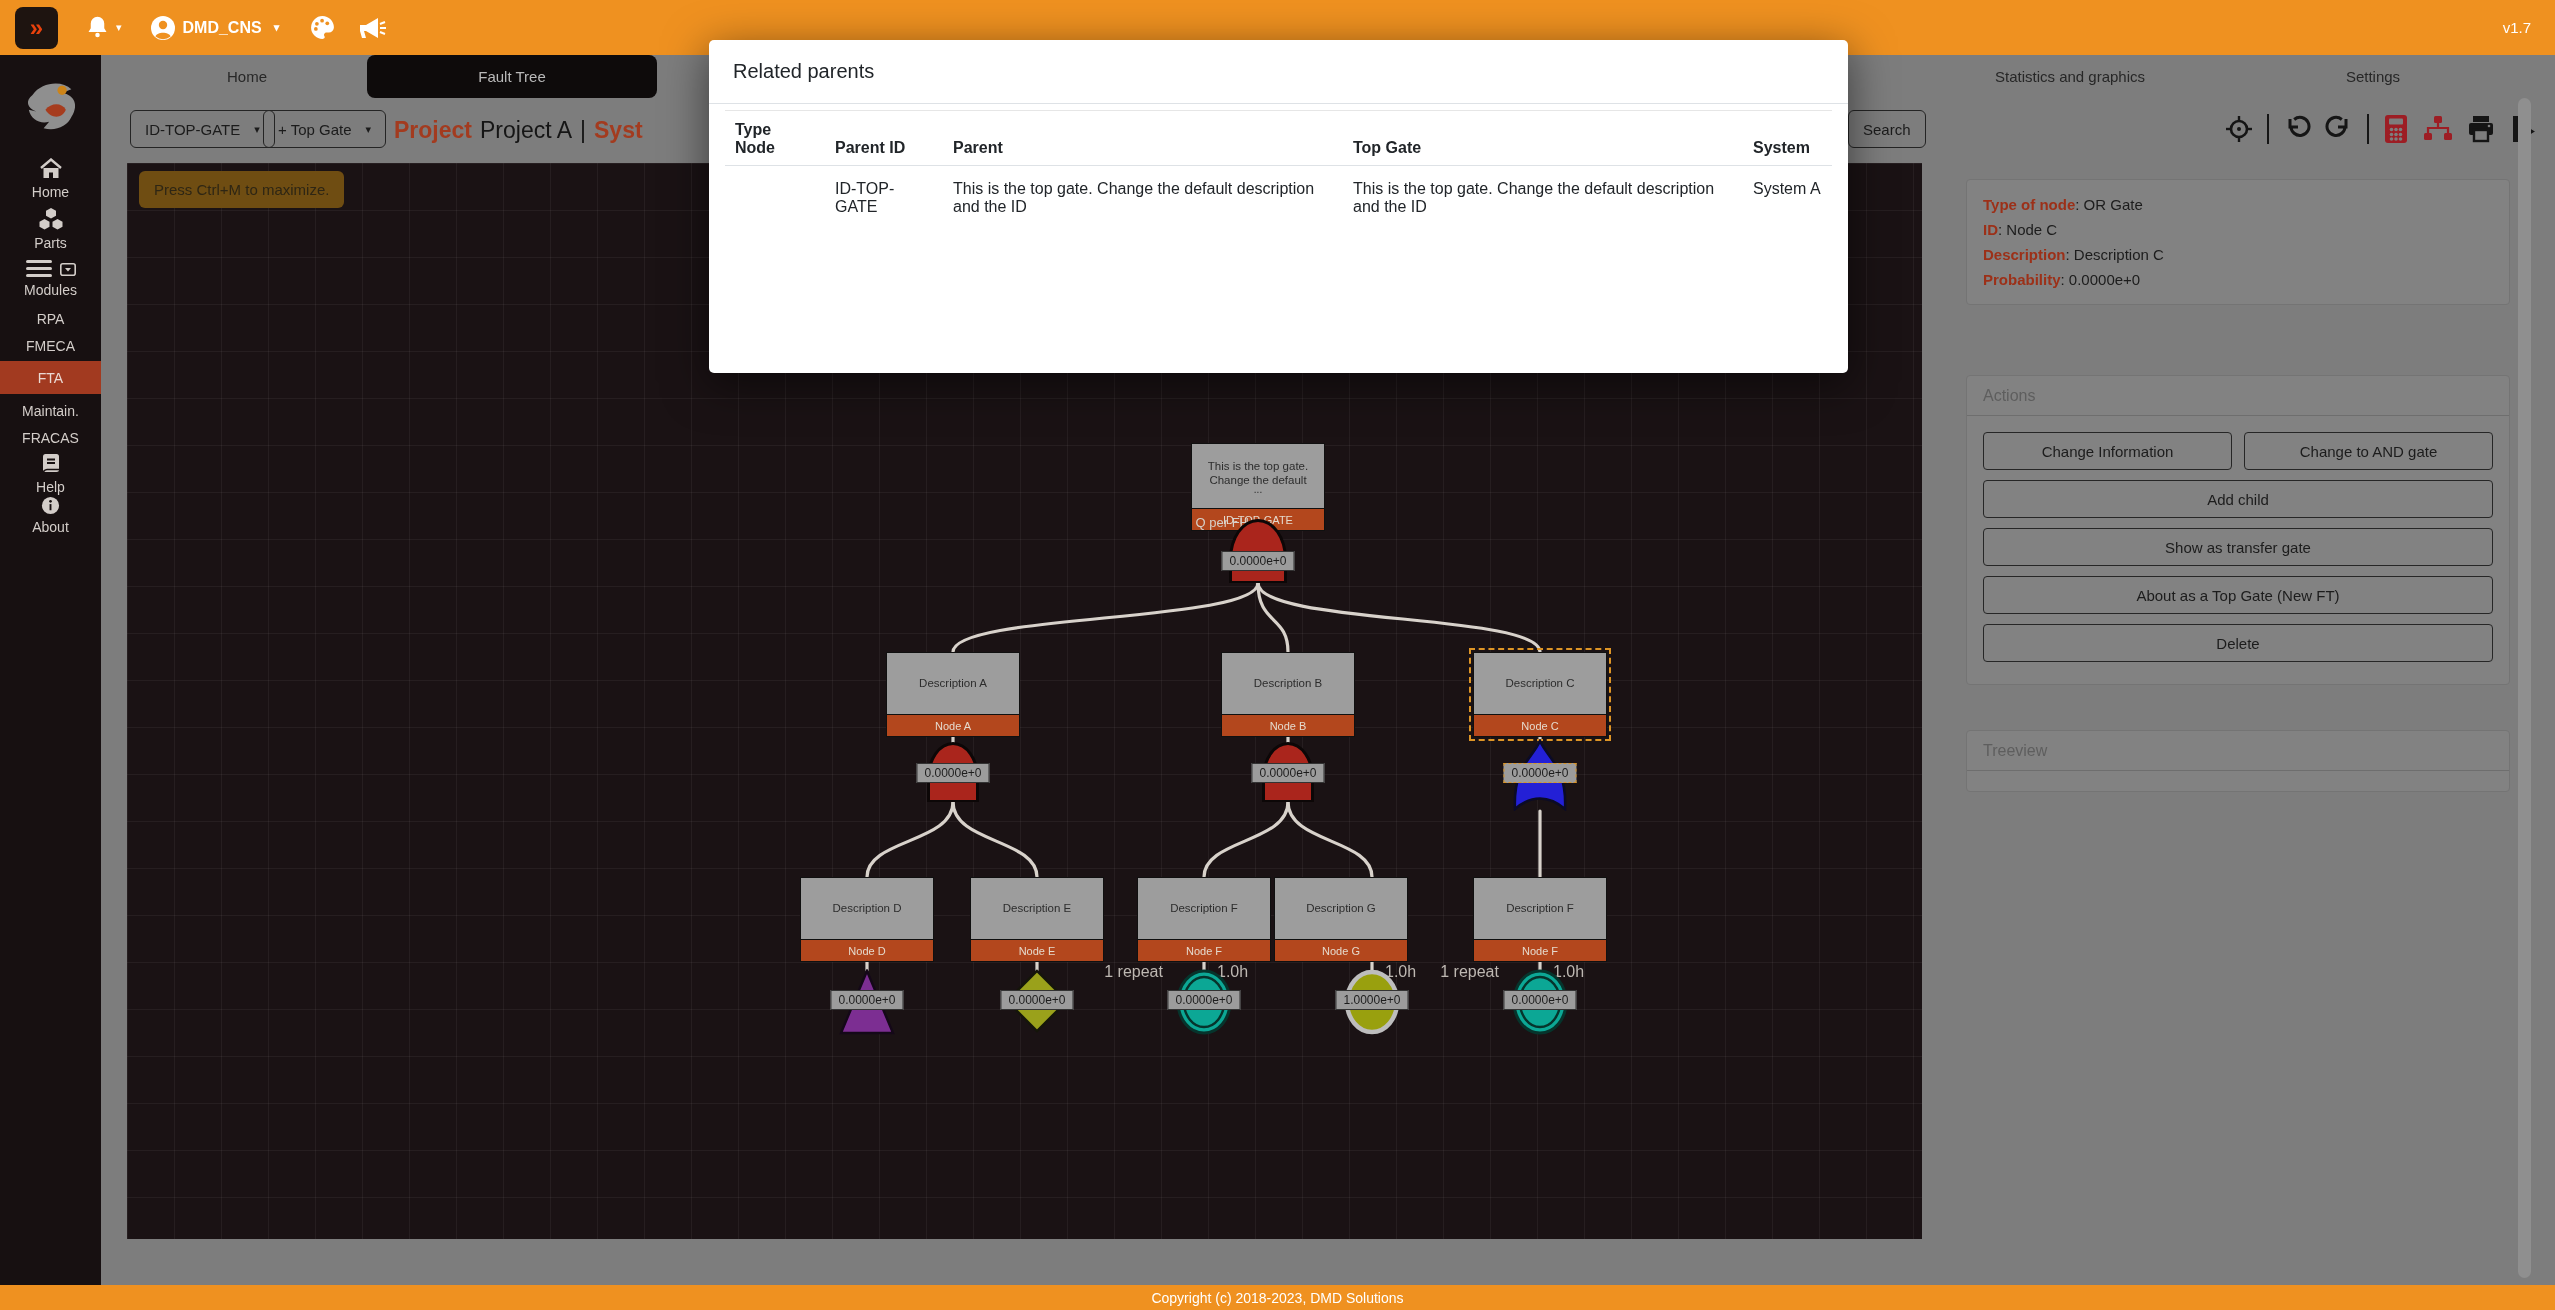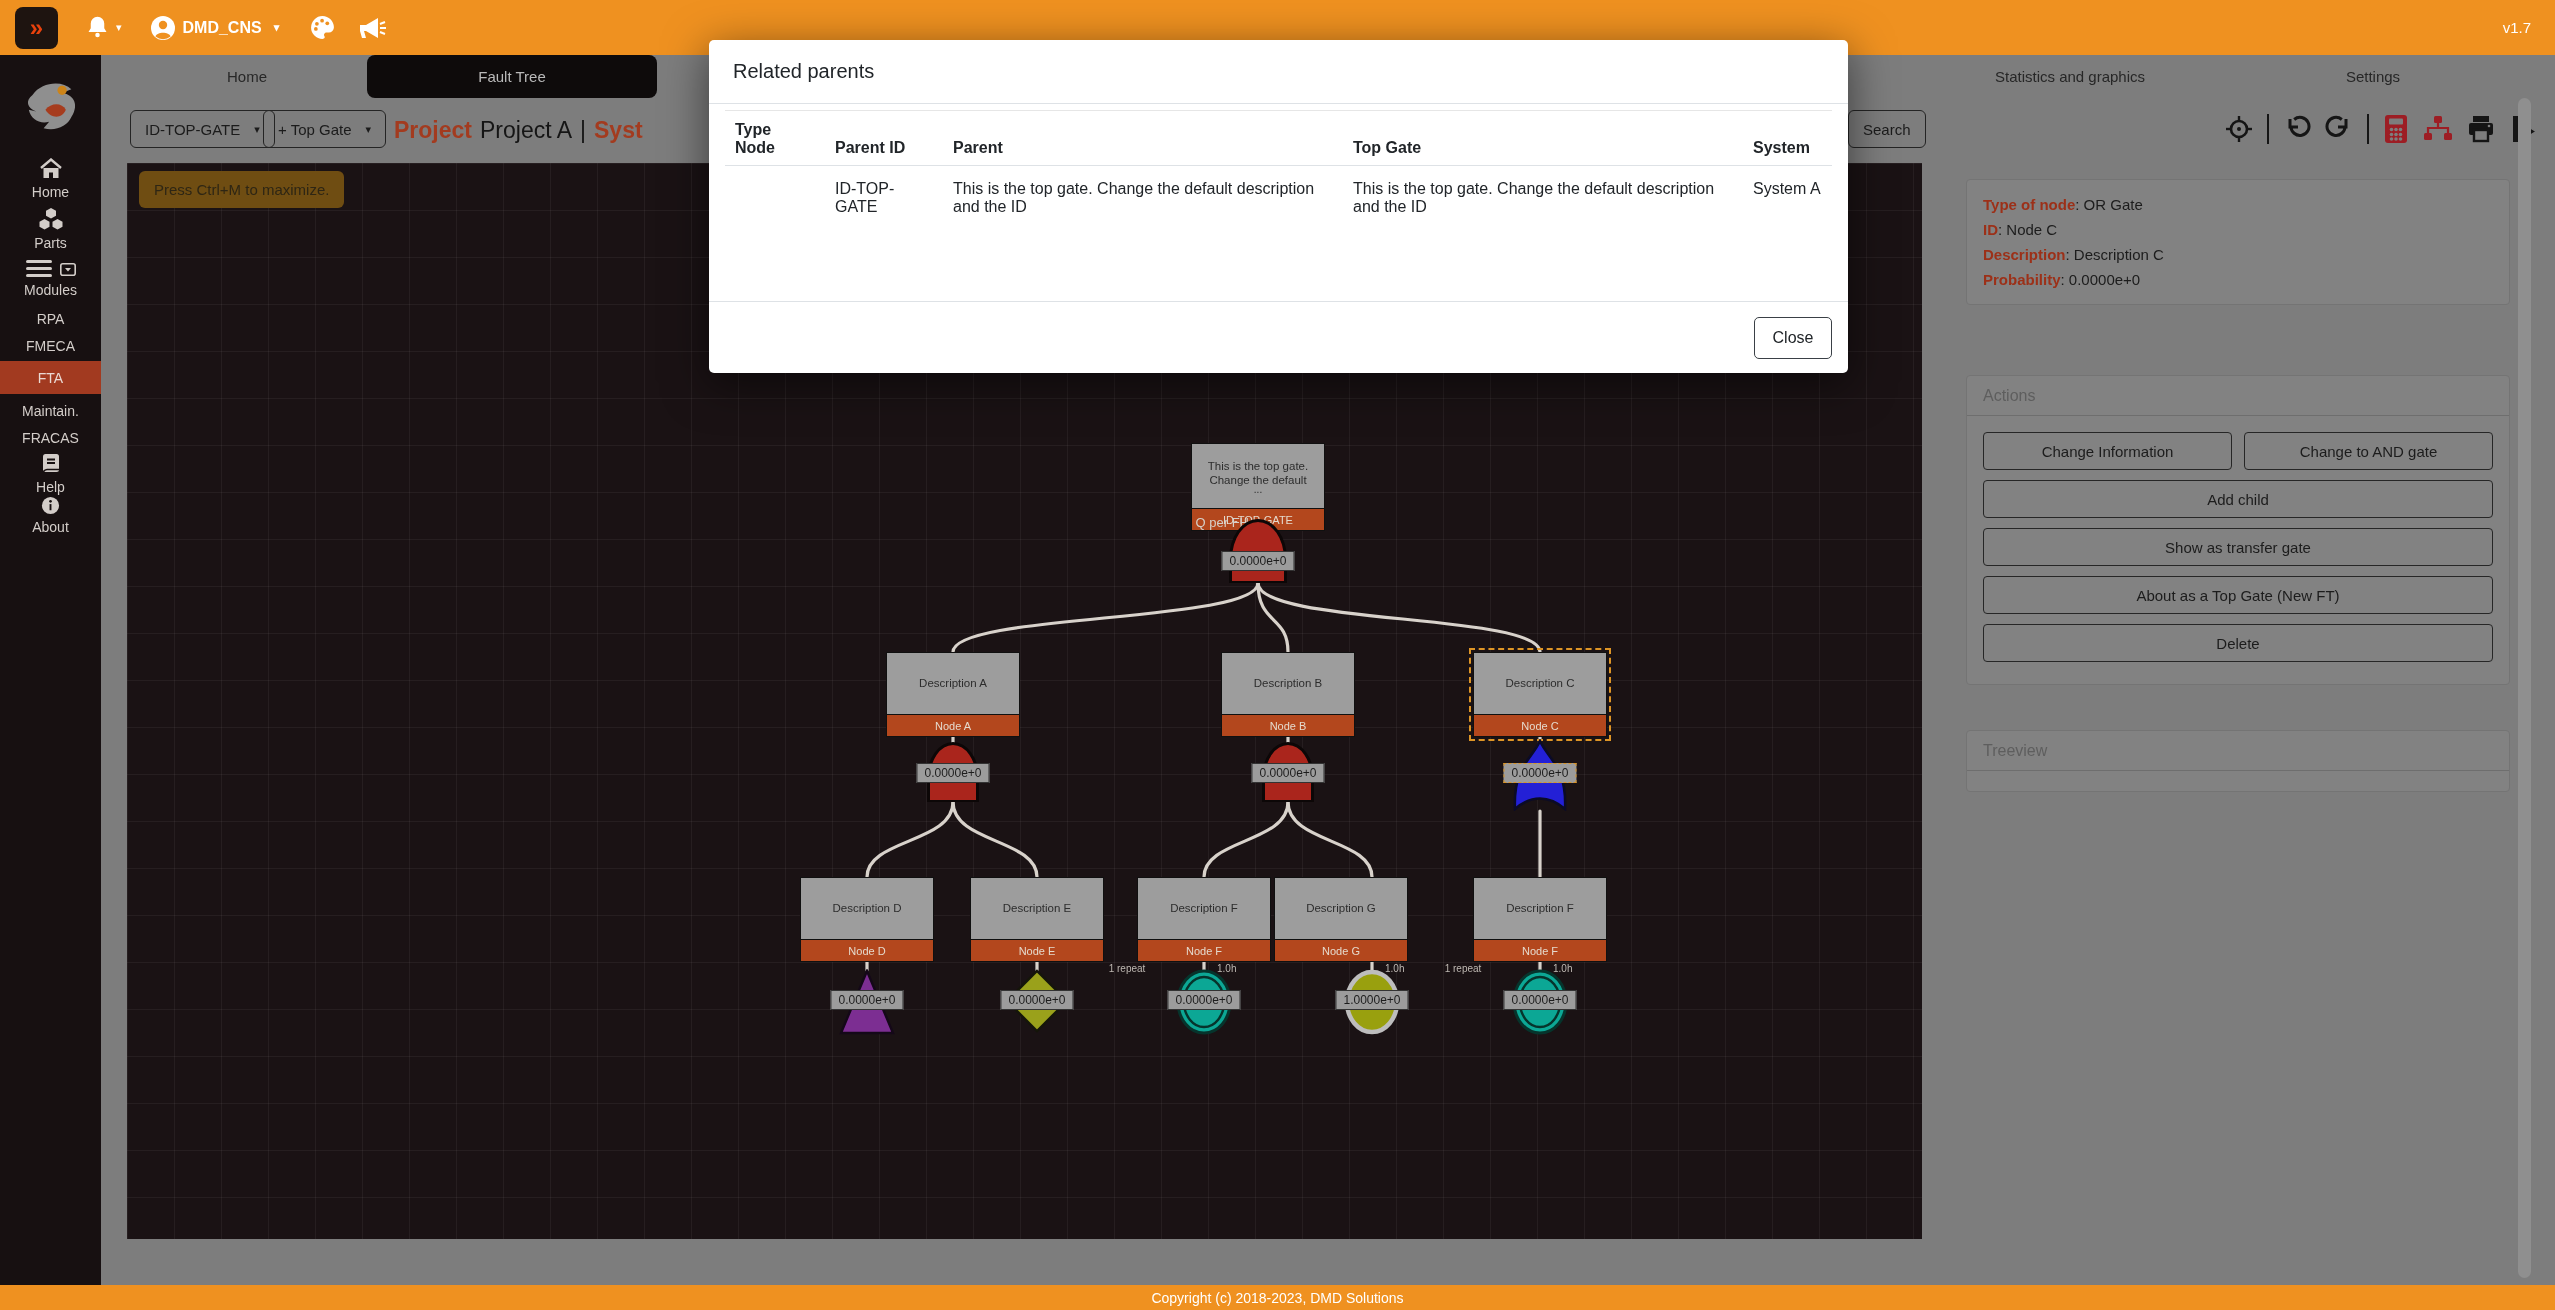--- a/index.html
+++ b/index.html
@@ -58,21 +58,21 @@
   .node.mid .desc, .node.leaf .desc{ height:63px; }
   .node .idbar{ width:134px; height:22px; background:#b3471d; border:1px solid #101010; border-top:none;
                 color:#e5dacd; font-size:11px; display:flex; align-items:center; justify-content:center; }
   .node.selected{ outline:2px dashed #de9526; outline-offset:2px; }
   .gate{ position:absolute; transform:translateX(-50%); }
   .and-gate{ width:58px; height:64px; background:#aa251c; border:3px solid #0c0707;
              border-radius:29px 29px 0 0 / 40px 40px 0 0; border-bottom-width:2px; }
   .vbox{ position:absolute; transform:translateX(-50%); background:#9c9c9c; border:1px solid #333;
          color:#1d1d1d; font-size:12px; padding:2px 7px; white-space:nowrap; z-index:5; }
   .vbox.selv{ border:1px dashed #d99326; }
-  .side-lab{ position:absolute; color:#beb8b2; font-size:10px; white-space:nowrap; }
+  .side-lab{ position:absolute; color:#beb8b2; font-size:16px; white-space:nowrap; }
   .qlab{ position:absolute; color:#d6d0c9; font-size:13px; text-align:right; }
 
   
   .card{ position:absolute; left:1865px; width:544px; background:#828282; border:1px solid #747474; border-radius:4px; }
   .card-h{ height:40px; display:flex; align-items:center; padding:0 16px; color:#5e5e5e; font-size:16px;
            border-bottom:1px solid #6e6e6e; }
   .card-b{ padding:12px 16px; }
   .inf{ font-size:15px; line-height:25px; color:#1c1c1c; }
   .inf b{ color:#9c3018; }
   .btn-row{ display:flex; gap:12px; }
@@ -490,22 +490,19 @@
           <tr>
             <td></td>
             <td>ID-TOP-GATE</td>
             <td>This is the top gate. Change the default description and the ID</td>
             <td>This is the top gate. Change the default description and the ID</td>
             <td>System A</td>
           </tr>
         </tbody>
       </table>
     </div>
-    <div class="m-f">
-      <button class="close-btn">Close</button>
-    </div>
   </div>
 
   <footer class="footer">
     <span>Copyright (c) 2018-2023, DMD Solutions</span>
   </footer>
 
 </div>
 
 </body></html>

